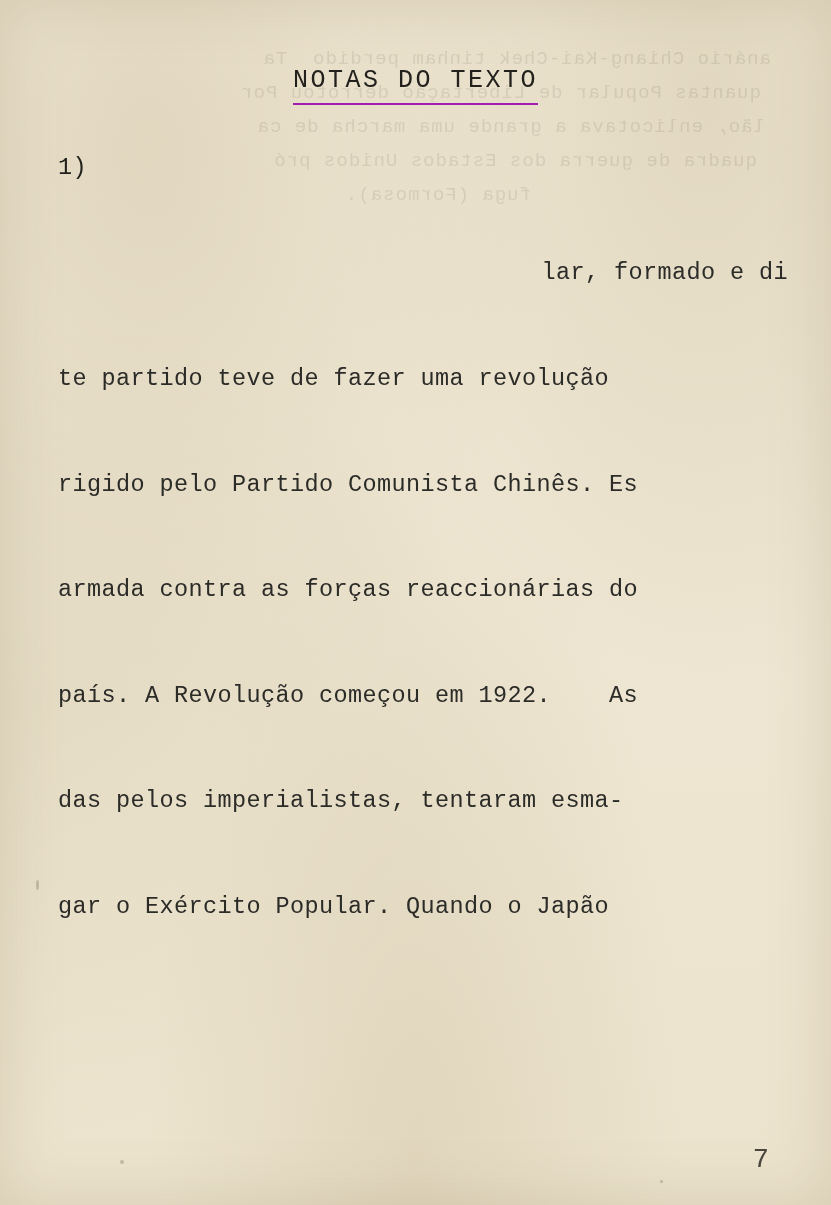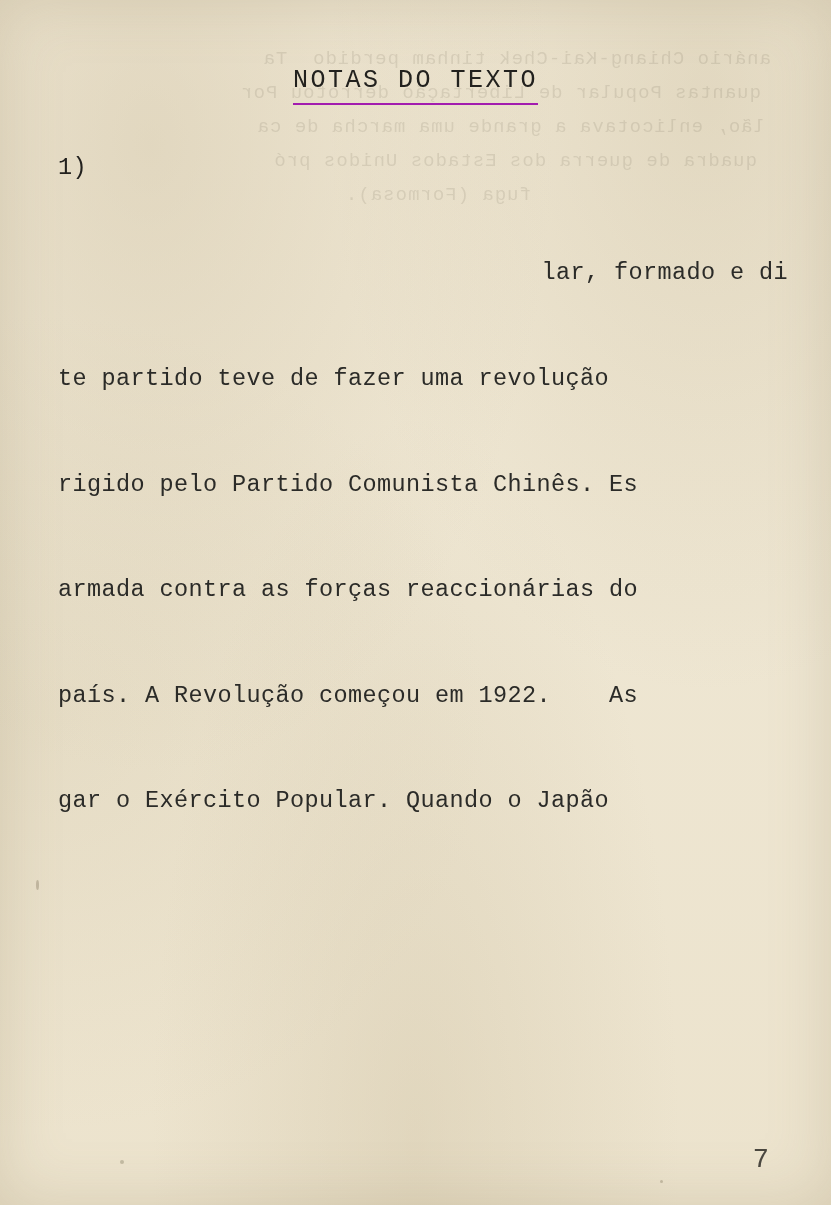--- a/index.html
+++ b/index.html
@@ -149,20 +149,21 @@
   <div class="note-block">
     <div class="note-first-line">
       <div class="note-number">1)</div>
     </div>
     <div class="body-text">
       <div class="body-line indent-2">lar, formado e di</div>
       <div class="body-line">te partido teve de fazer uma revolução</div>
       <div class="body-line">rigido pelo Partido Comunista Chinês. Es</div>
       <div class="body-line">armada contra as forças reaccionárias do</div>
       <div class="body-line">país. A Revolução começou em 1922.    As</div>
+      <div class="body-line">das pelos imperialistas, tentaram esma-</div>
       <div class="body-line">gar o Exército Popular. Quando o Japão</div>
       
       
       
       
       
       
       
       
       

